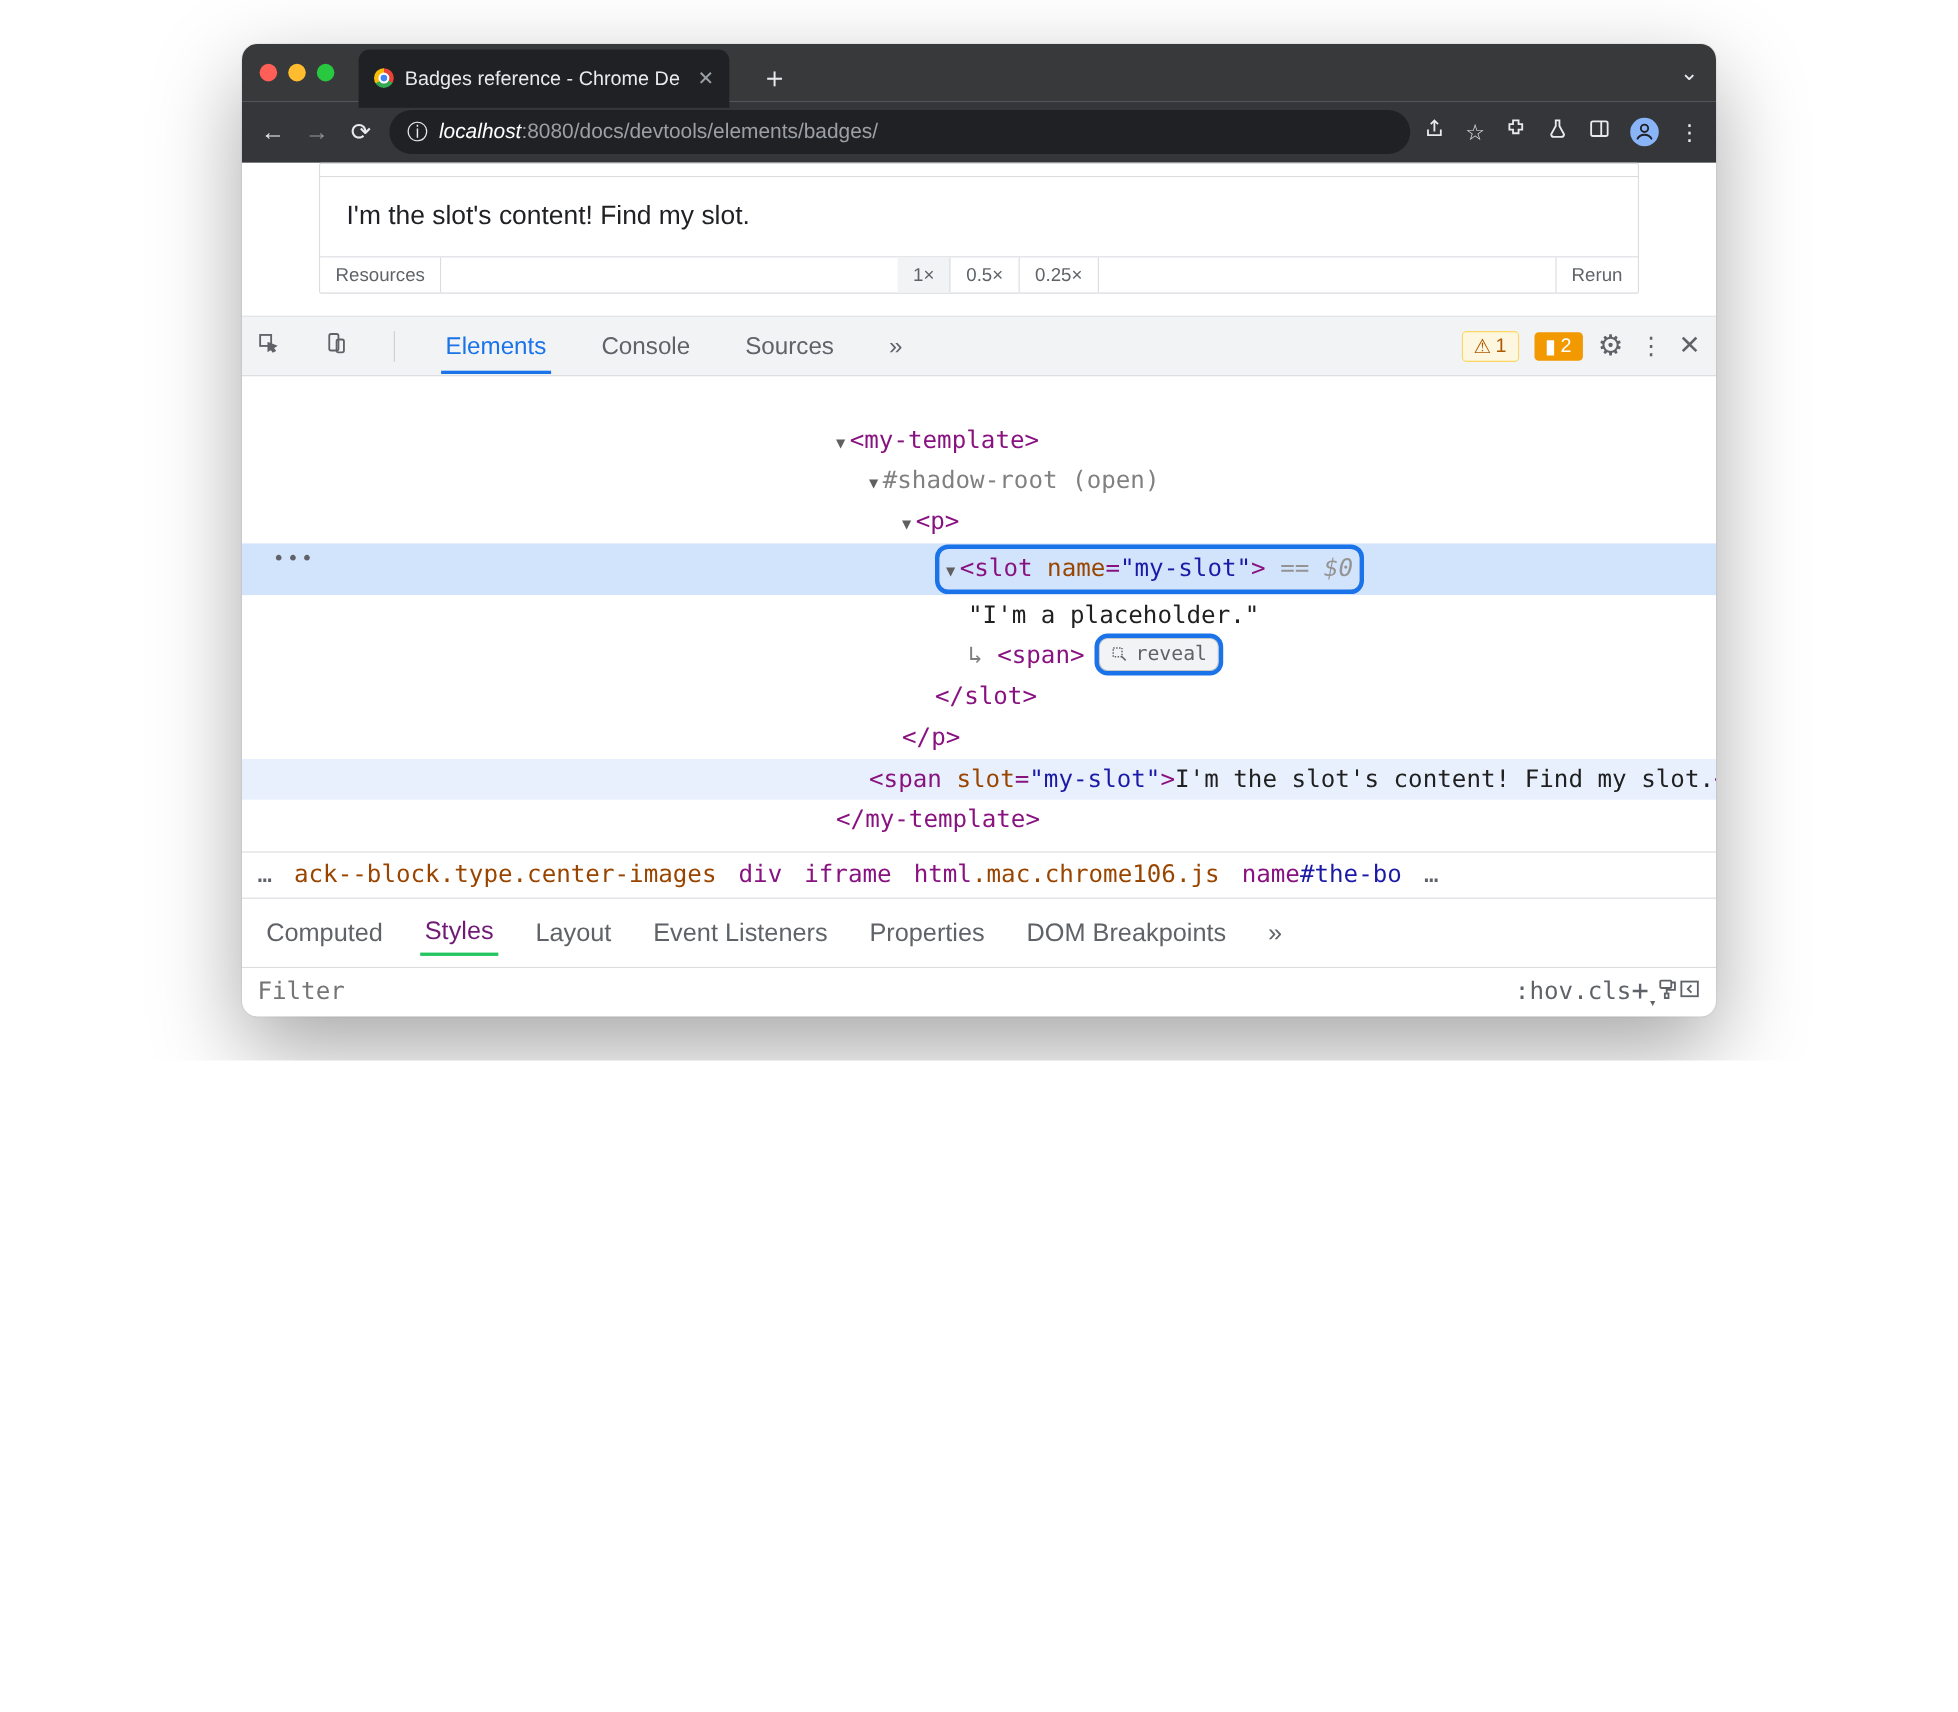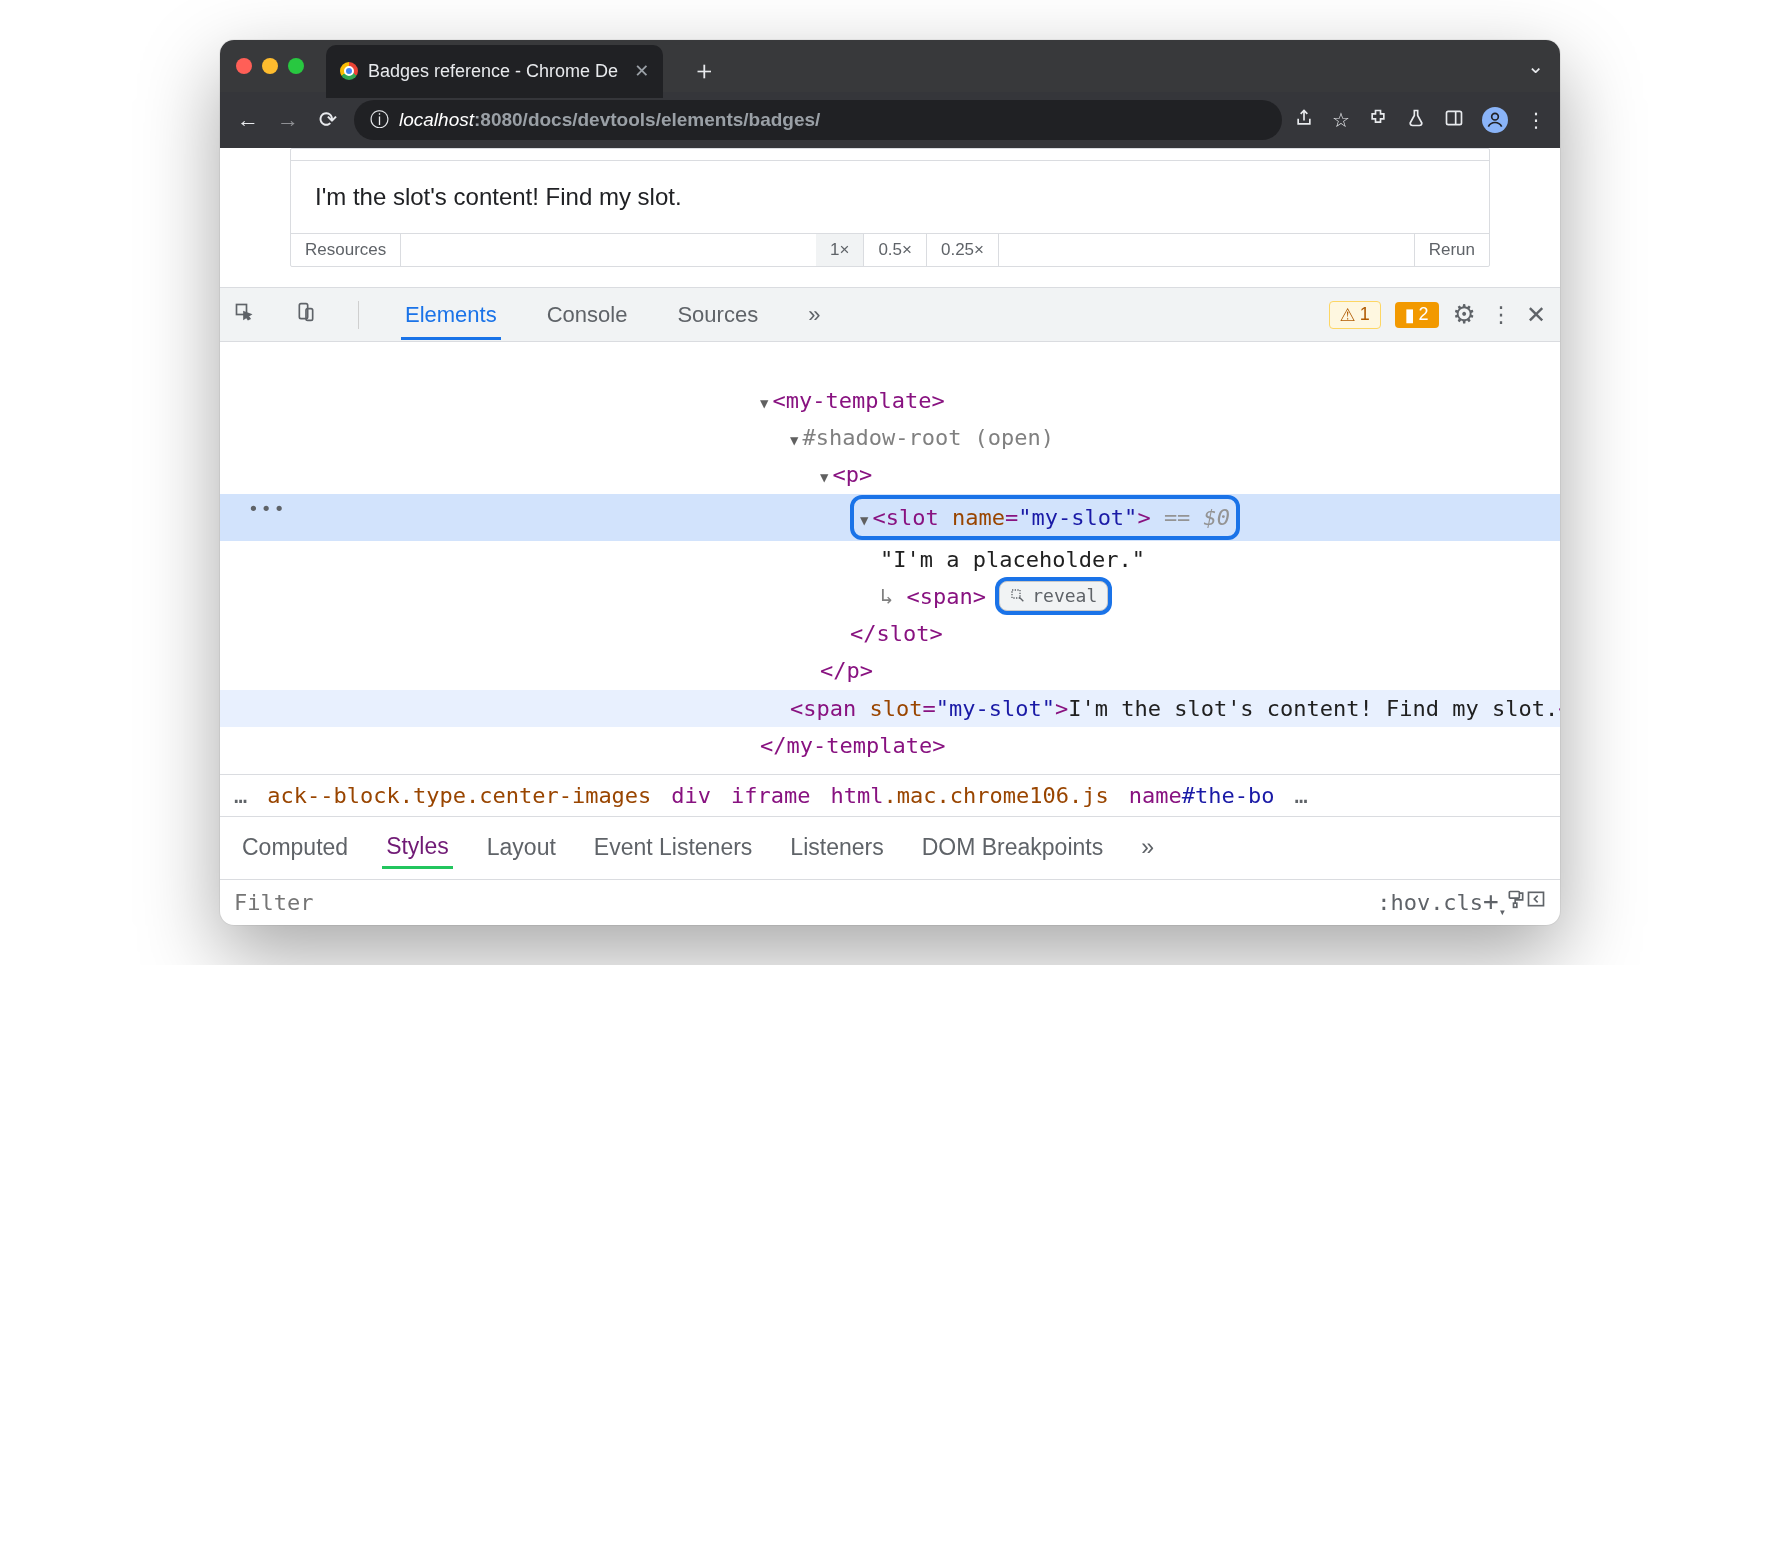--- a/index.html
+++ b/index.html
@@ -11,21 +11,21 @@
 .red { background: #ff5f57; } .yellow { background: #febc2e; } .green { background: #28c840; }
 .tab { background: #202124; border-radius: 10px 10px 0 0; height: 53px; display: flex; align-items: center; padding: 0 14px; color: #e8eaed; gap: 10px; font-size: 18px; margin-top: 10px; text-align: center; }
 .chrome-icon { width: 18px; height: 18px; border-radius: 50%; background: conic-gradient(#ea4335 0 33%, #34a853 33% 66%, #fbbc05 66% 100%); position: relative; }
 .chrome-icon::after { content: ""; position: absolute; inset: 4px; border-radius: 50%; background: #4285f4; border: 2px solid #fff; }
 .tab-close { color: #9aa0a6; font-size: 18px; margin-left: 6px; }
 .newtab { color: #e8eaed; font-size: 26px; margin-left: 18px; margin-top: 8px; }
 .chevdown { margin-left: auto; color: #e8eaed; font-size: 20px; }
 .addrbar { background: #35363a; height: 56px; display: flex; align-items: center; padding: 0 14px; gap: 12px; }
 .navicon { color: #e8eaed; font-size: 22px; width: 28px; text-align: center; }
 .addr { flex: 1; background: #202124; border-radius: 28px; height: 40px; display: flex; align-items: center; padding: 0 16px; color: #e8eaed; font-size: 19px; gap: 10px; }
-.addr .host { color: #fff; font-style: italic; } .addr .path { color: #9aa0a6; font-weight: bold; }
+.addr .host { color: #fff; font-style: italic; } .addr .path { color: #9aa0a6; }
 .righticons { display: flex; gap: 18px; color: #e8eaed; font-size: 20px; align-items: center; }
 .avatar { width: 26px; height: 26px; border-radius: 50%; background: #8ab4f8; display: flex; align-items: center; justify-content: center; color: #202124; }
 
 .page { background: #fff; padding: 0 10px 20px; }
 .content-box { border: 1px solid #dadce0; border-radius: 2px; margin: 0 60px; }
 .content-top { border-bottom: 1px solid #dadce0; height: 12px; }
 .content-body { padding: 22px 24px; font-size: 24px; color: #202124; }
 .zoomrow { display: flex; align-items: center; border-top: 1px solid #dadce0; font-size: 17px; color: #5f6368; }
 .zoomrow .btn { padding: 6px 14px; border-right: 1px solid #dadce0; cursor: pointer; }
 .zoomrow .btn.active { background: #f1f3f4; }
@@ -199,21 +199,21 @@
       <span class="bc"><span>html</span><span class="bccls">.mac.chrome106.js</span></span>
       <span class="bc"><span>name</span><span class="bcid">#the-bo</span></span>
       <span class="ell">…</span>
     </div>
 
     <div class="styles-tabs">
       <span class="st">Computed</span>
       <span class="st active">Styles</span>
       <span class="st">Layout</span>
       <span class="st">Event Listeners</span>
-      <span class="st">Listeners</span>
+      <span class="st">Properties</span>
       <span class="st">DOM Breakpoints</span>
       <span class="st">»</span>
     </div>
 
     <div class="filterbar">
       <input placeholder="Filter" style="">
       <span class="fbtn">:hov</span>
       <span class="fbtn">.cls</span>
       <span class="fbtn" style="font-size:26px">+<sub style="font-size:12px">▾</sub></span>
       <span><svg class="ico" viewBox="0 0 24 24">

